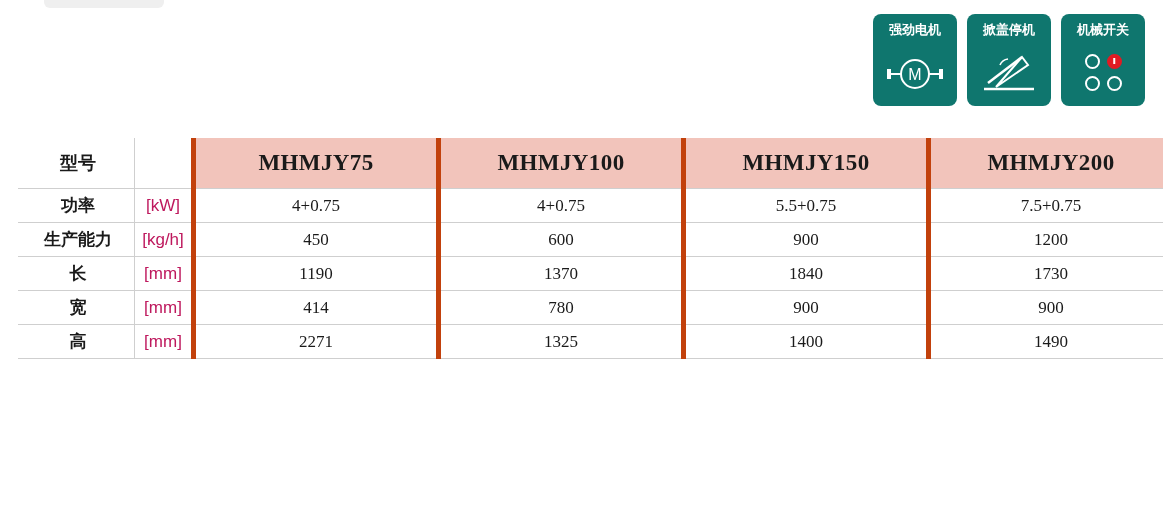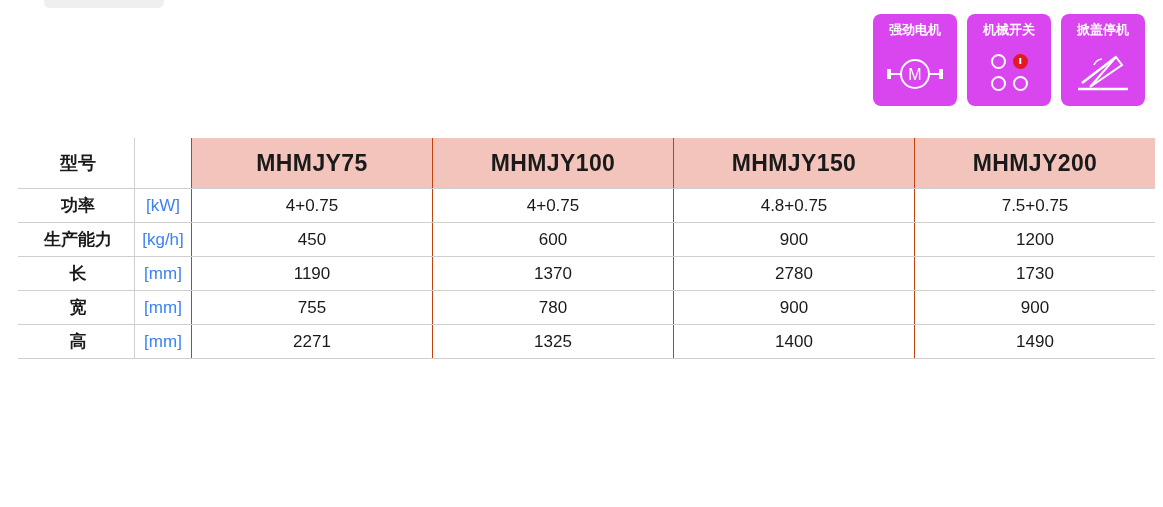--- a/index.html
+++ b/index.html
@@ -20,21 +20,21 @@
   .badges {
     position: absolute;
     top: 14px;
     right: 18px;
     display: flex;
     gap: 10px;
   }
   .badge {
     width: 84px;
     height: 92px;
-    background: #d946ef;
+    background: #0f766e;
     border-radius: 8px;
     display: flex;
     flex-direction: column;
     align-items: center;
     padding-top: 8px;
     box-sizing: border-box;
   }
   .badge-title {
     color: #ffffff;
     font-size: 13px;
@@ -104,22 +104,22 @@
   }
   table.spec td {
     border-bottom: 1px solid #cfcfcf;
     padding: 0;
     height: 33px;
     vertical-align: middle;
     font-size: 17px;
     text-align: center;
   }
   .col-label   { width: 112px; text-align: left; padding-left: 4px !important; font-weight: bold; font-size: 17px; font-family: Liberation Mono, monospace; }
-  .col-unit    { width: 56px;  font-size: 12px; color: #3b82f6; border-left: 1px solid #cfcfcf; }
-  .col-model   { width: 240px; border-left: 1px solid #c2410c; }
+  .col-unit    { width: 56px;  font-size: 12px; color: #be185d; border-left: 1px solid #cfcfcf; }
+  .col-model   { width: 240px; border-left: 5px solid #c2410c; font-family: Liberation Serif, serif; }
 
   tr.head td { height: 50px; }
   .head .model-cell {
     background: #f2c4bb;
     font-size: 23px;
     font-weight: bold;
     letter-spacing: 0.4px;
   }
   .head .blank-a { border-bottom: 1px solid #cfcfcf; }
   .head .label-cell { font-size: 18px; }
@@ -153,91 +153,91 @@
         <text x="31" y="30" font-family="Liberation Sans, sans-serif" font-size="16" fill="#ffffff" text-anchor="middle">M</text>
         <line x1="5" y1="24" x2="17" y2="24" stroke="#ffffff" stroke-width="2"></line>
         <line x1="45" y1="24" x2="57" y2="24" stroke="#ffffff" stroke-width="2"></line>
         <rect x="3" y="19" width="4" height="10" fill="#ffffff"></rect>
         <rect x="55" y="19" width="4" height="10" fill="#ffffff"></rect>
       </svg>
     </div>
   </div>
 
   <div class="badge">
+    <div class="badge-title">掀盖停机</div>
+    <div class="badge-art">
+      <svg width="62" height="46" viewBox="0 0 62 46" aria-hidden="true">
+        <path d="M10 34 L44 8" stroke="#ffffff" stroke-width="2.5" fill="none"></path>
+        <path d="M44 8 L50 16 L18 38 Z" stroke="#ffffff" stroke-width="2" fill="none"></path>
+        <line x1="6" y1="40" x2="56" y2="40" stroke="#ffffff" stroke-width="2.5"></line>
+        <path d="M22 16 a10 10 0 0 1 8 -6" stroke="#ffffff" stroke-width="1.6" fill="none"></path>
+      </svg>
+    </div>
+  </div>
+
+  <div class="badge">
     <div class="badge-title">机械开关</div>
     <div class="badge-art">
       <div class="switch-dots">
         <span class="dot"></span>
         <span class="dot red"></span>
         <span class="dot"></span>
         <span class="dot"></span>
       </div>
     </div>
   </div>
 
-  <div class="badge">
-    <div class="badge-title">掀盖停机</div>
-    <div class="badge-art">
-      <svg width="62" height="46" viewBox="0 0 62 46" aria-hidden="true">
-        <path d="M10 34 L44 8" stroke="#ffffff" stroke-width="2.5" fill="none"></path>
-        <path d="M44 8 L50 16 L18 38 Z" stroke="#ffffff" stroke-width="2" fill="none"></path>
-        <line x1="6" y1="40" x2="56" y2="40" stroke="#ffffff" stroke-width="2.5"></line>
-        <path d="M22 16 a10 10 0 0 1 8 -6" stroke="#ffffff" stroke-width="1.6" fill="none"></path>
-      </svg>
-    </div>
-  </div>
-
 </div>
 
 <table class="spec">
   <tbody>
     <tr class="head">
       <td class="col-label label-cell">型号</td>
       <td class="col-unit blank-a"></td>
       <td class="col-model model-cell">MHMJY75</td>
       <td class="col-model model-cell">MHMJY100</td>
       <td class="col-model model-cell">MHMJY150</td>
       <td class="col-model model-cell">MHMJY200</td>
     </tr>
 
 
     <tr>
       <td class="col-label">功率</td>
       <td class="col-unit unit">[kW]</td>
       <td class="col-model value">4+0.75</td>
       <td class="col-model value">4+0.75</td>
-      <td class="col-model value">4.8+0.75</td>
+      <td class="col-model value">5.5+0.75</td>
       <td class="col-model value">7.5+0.75</td>
     </tr>
 
     <tr>
       <td class="col-label">生产能力</td>
       <td class="col-unit unit">[kg/h]</td>
       <td class="col-model value">450</td>
       <td class="col-model value">600</td>
       <td class="col-model value">900</td>
       <td class="col-model value">1200</td>
     </tr>
 
 
 
 
     <tr>
       <td class="col-label">长</td>
       <td class="col-unit unit">[mm]</td>
       <td class="col-model value">1190</td>
       <td class="col-model value">1370</td>
-      <td class="col-model value">2780</td>
+      <td class="col-model value">1840</td>
       <td class="col-model value">1730</td>
     </tr>
 
     <tr>
       <td class="col-label">宽</td>
       <td class="col-unit unit">[mm]</td>
-      <td class="col-model value">755</td>
+      <td class="col-model value">414</td>
       <td class="col-model value">780</td>
       <td class="col-model value">900</td>
       <td class="col-model value">900</td>
     </tr>
 
     <tr>
       <td class="col-label">高</td>
       <td class="col-unit unit">[mm]</td>
       <td class="col-model value">2271</td>
       <td class="col-model value">1325</td>

